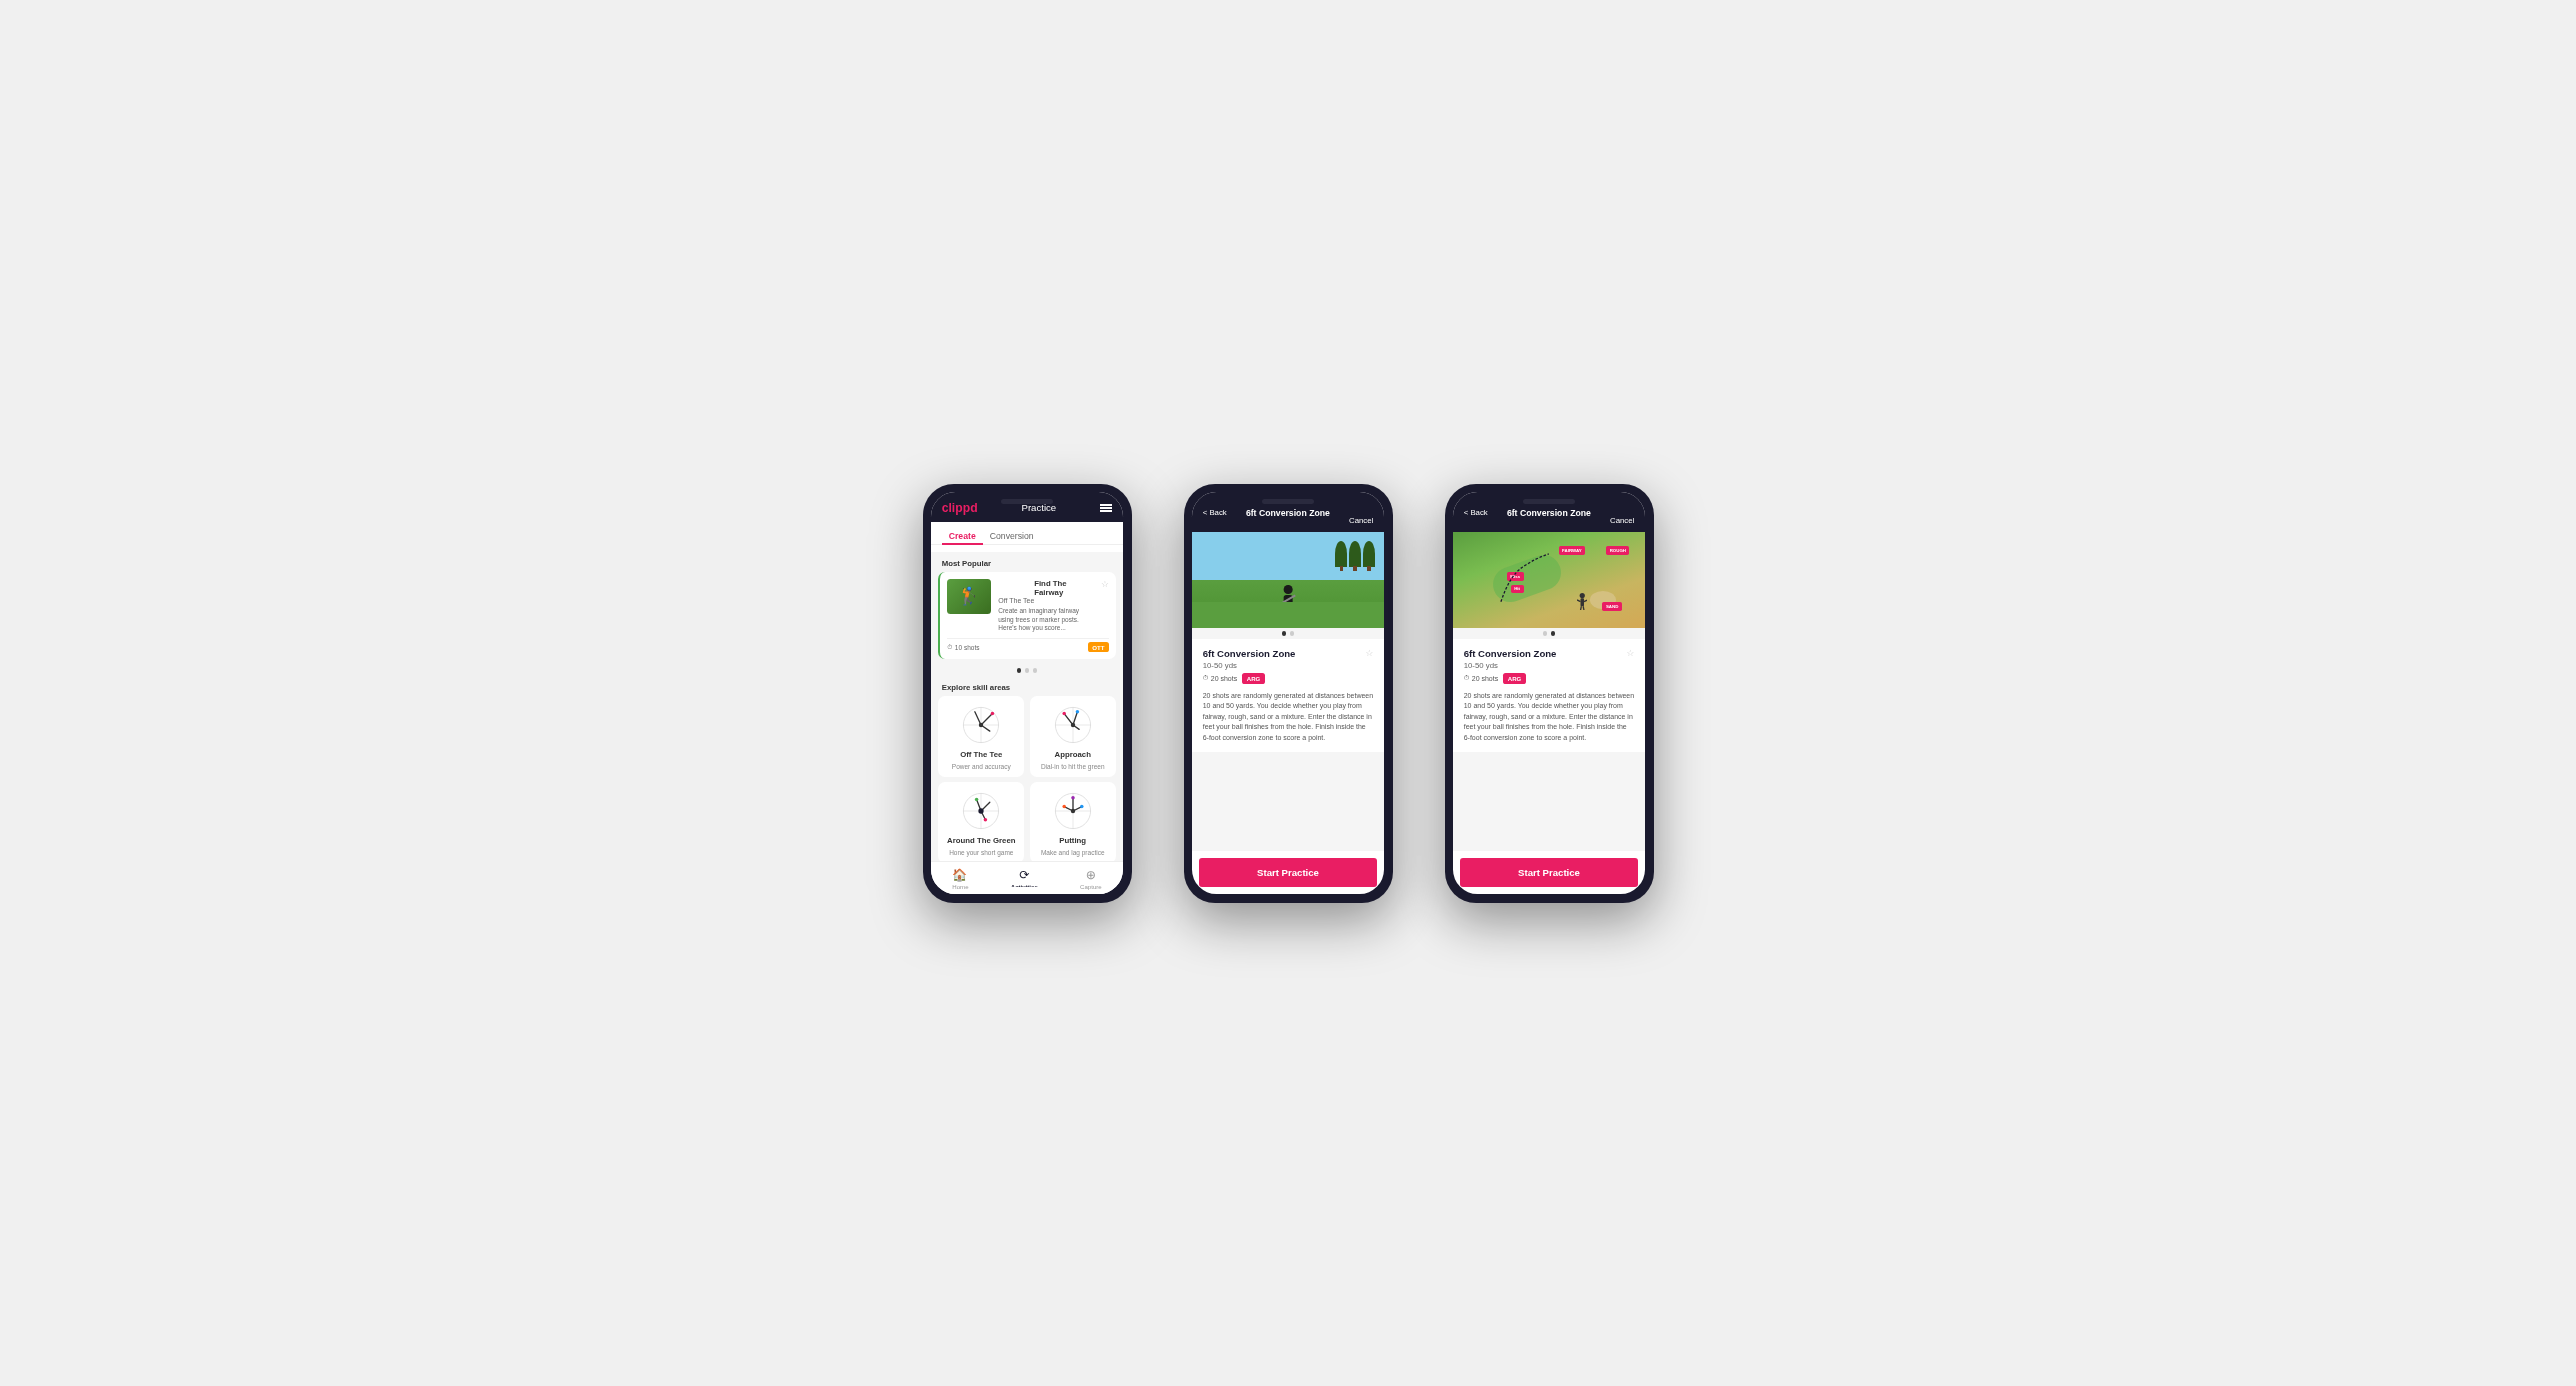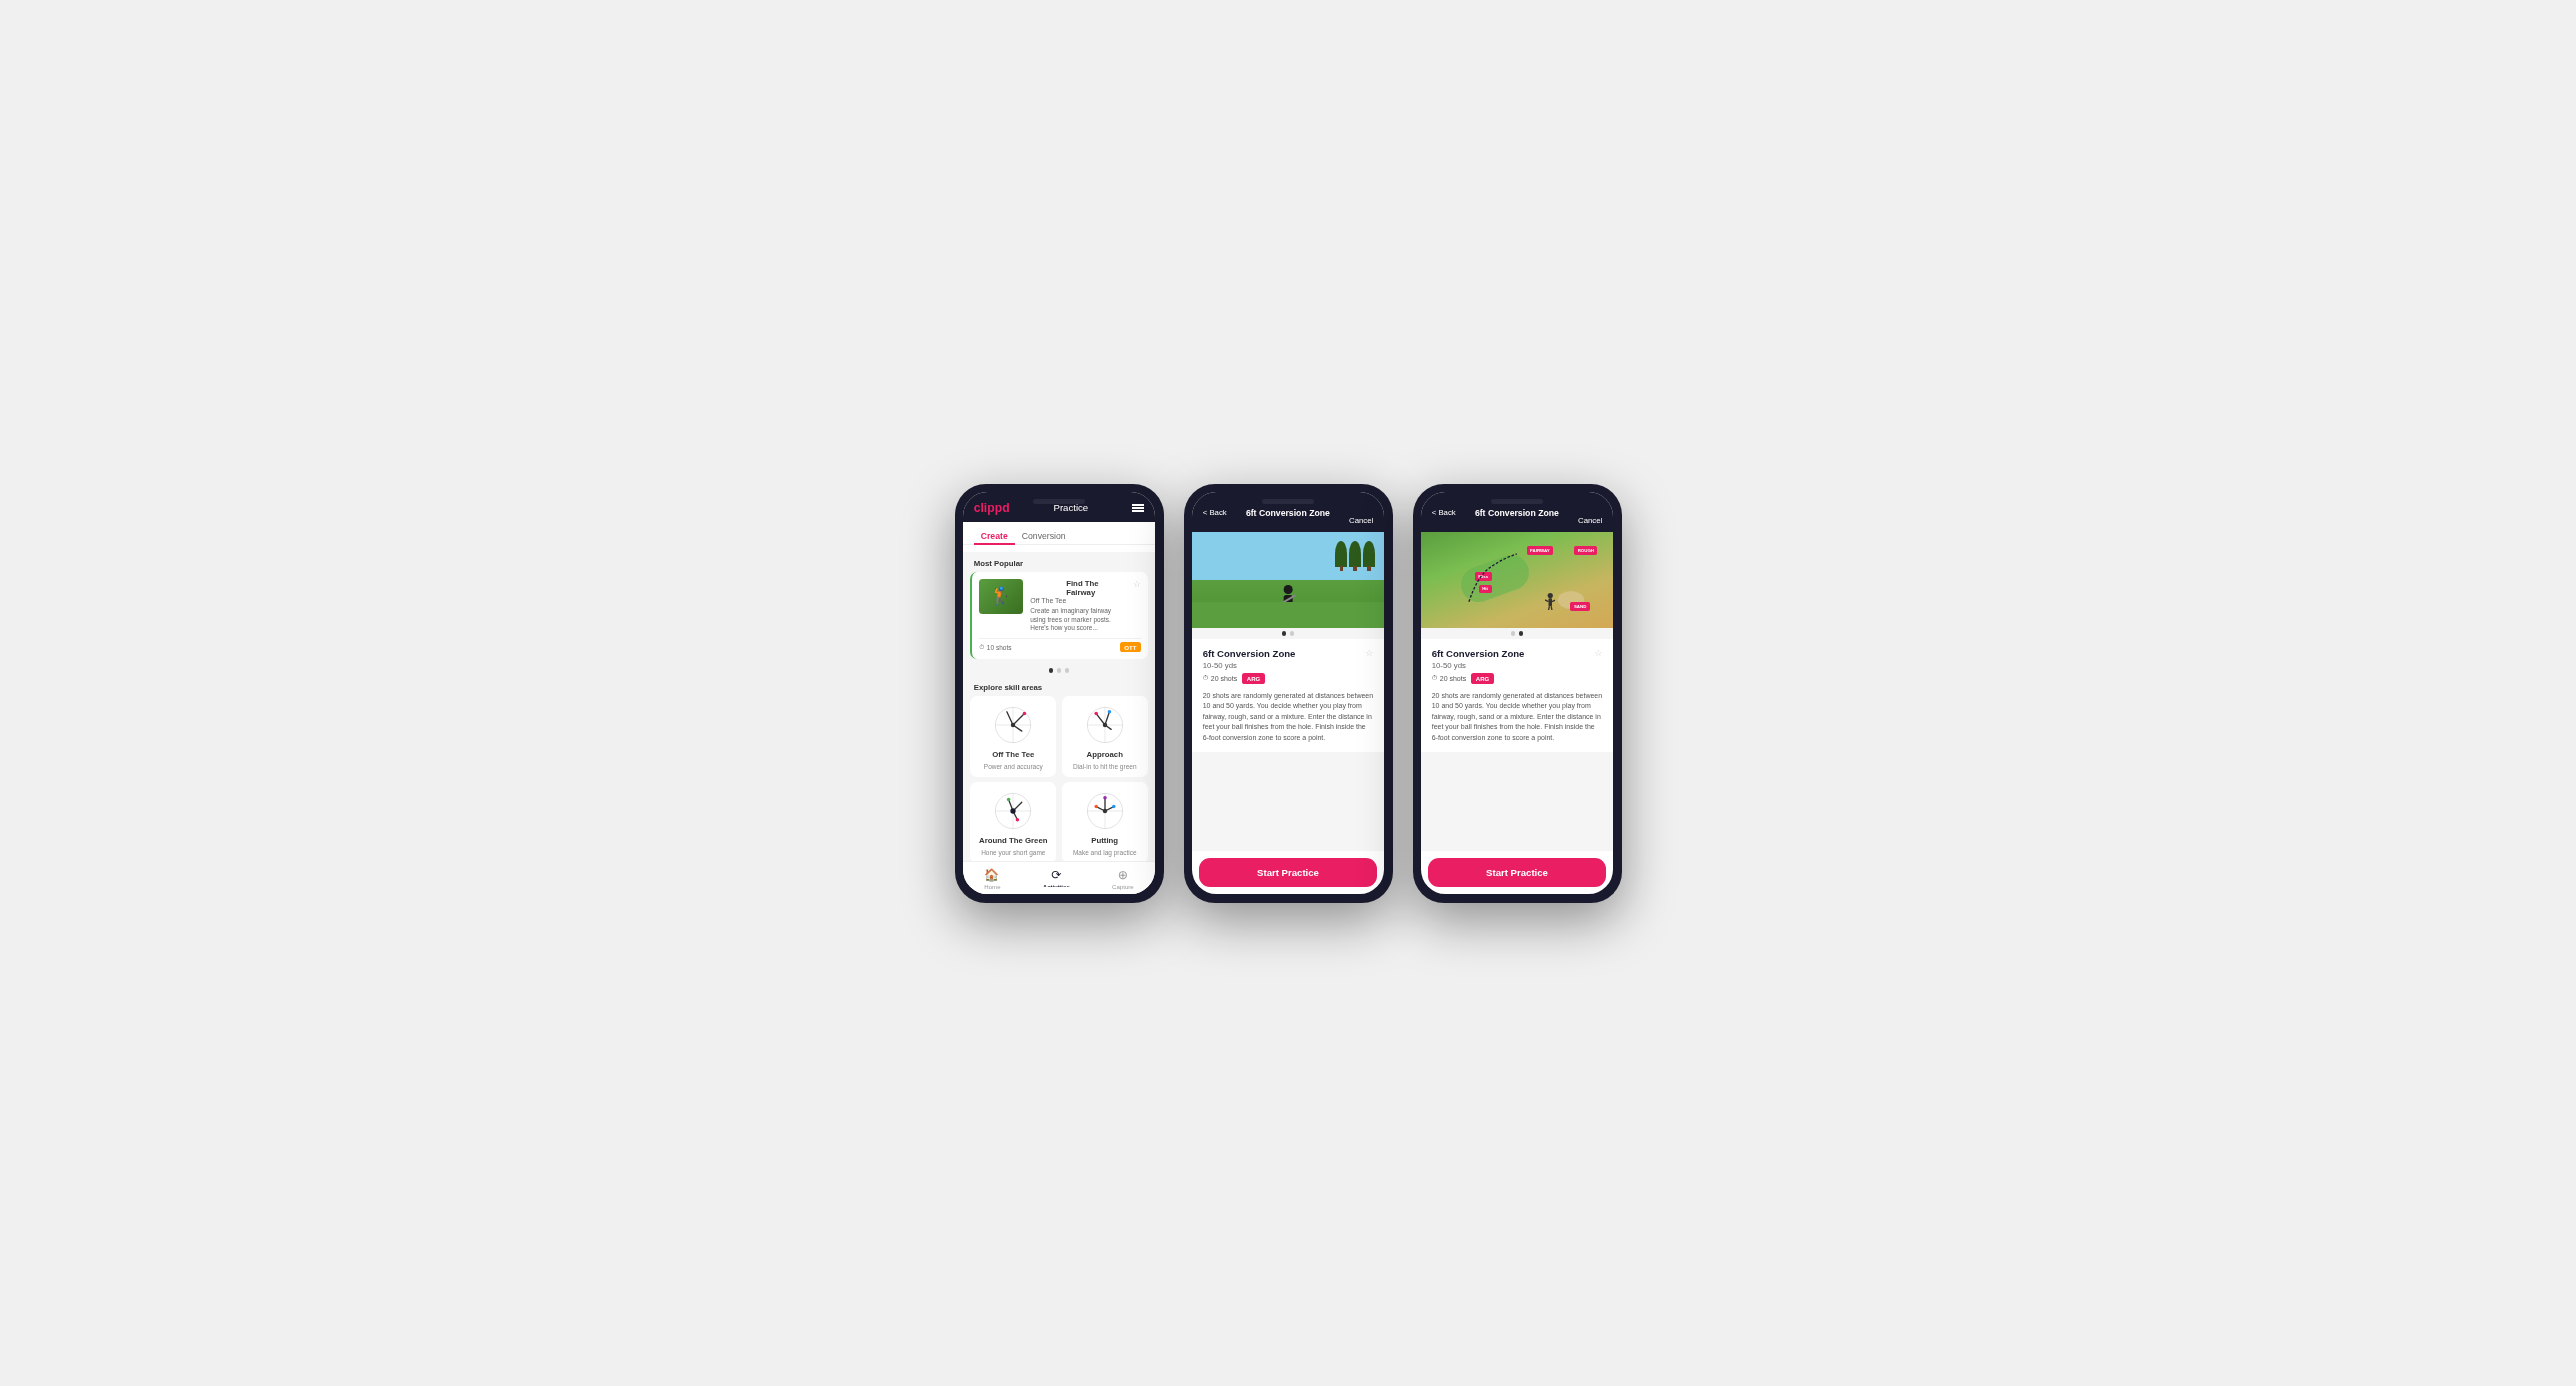--- a/index.html
+++ b/index.html
@@ -7,21 +7,21 @@
       background: #f0f0f0;
       display: flex;
       justify-content: center;
       align-items: center;
       min-height: 100vh;
       font-family: -apple-system, BlinkMacSystemFont, 'Segoe UI', sans-serif;
       padding: 35px;
     }
     .phones-container {
       display: flex;
-      gap: 20px;
+      gap: 52px;
       align-items: flex-start;
     }
 
     
     .phone {
       width: 209px;
       height: 419px;
       background: #1a1a2e;
       border-radius: 31px;
       padding: 8.7px;
@@ -387,21 +387,21 @@
       margin-top: 7px;
     }
 
     .start-practice-btn {
       background: #e91e63;
       color: #fff;
       border: none;
       width: calc(100% - 14px);
       margin: 7px;
       padding: 8.7px;
-      border-radius: 11px;
+      border-radius: 3px;
       font-size: 9.6px;
       font-weight: 700;
       cursor: pointer;
       text-align: center;
     }
 
     
     .skill-svg {
       width: 44px;
       height: 44px;

